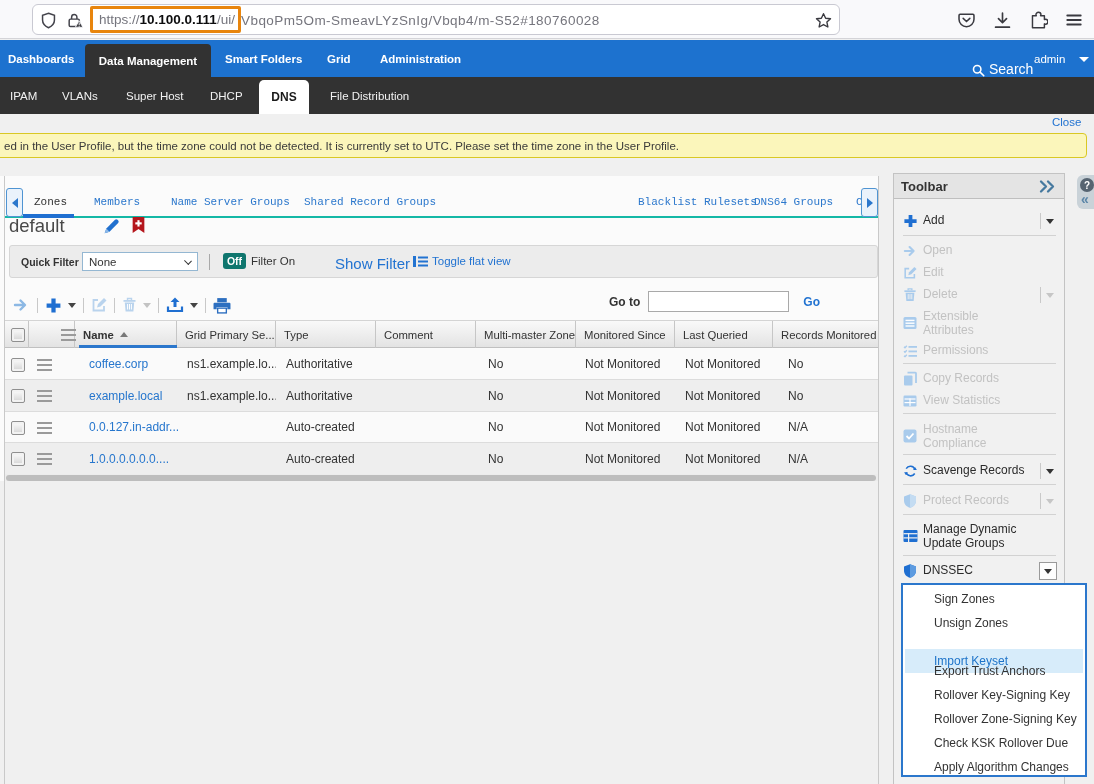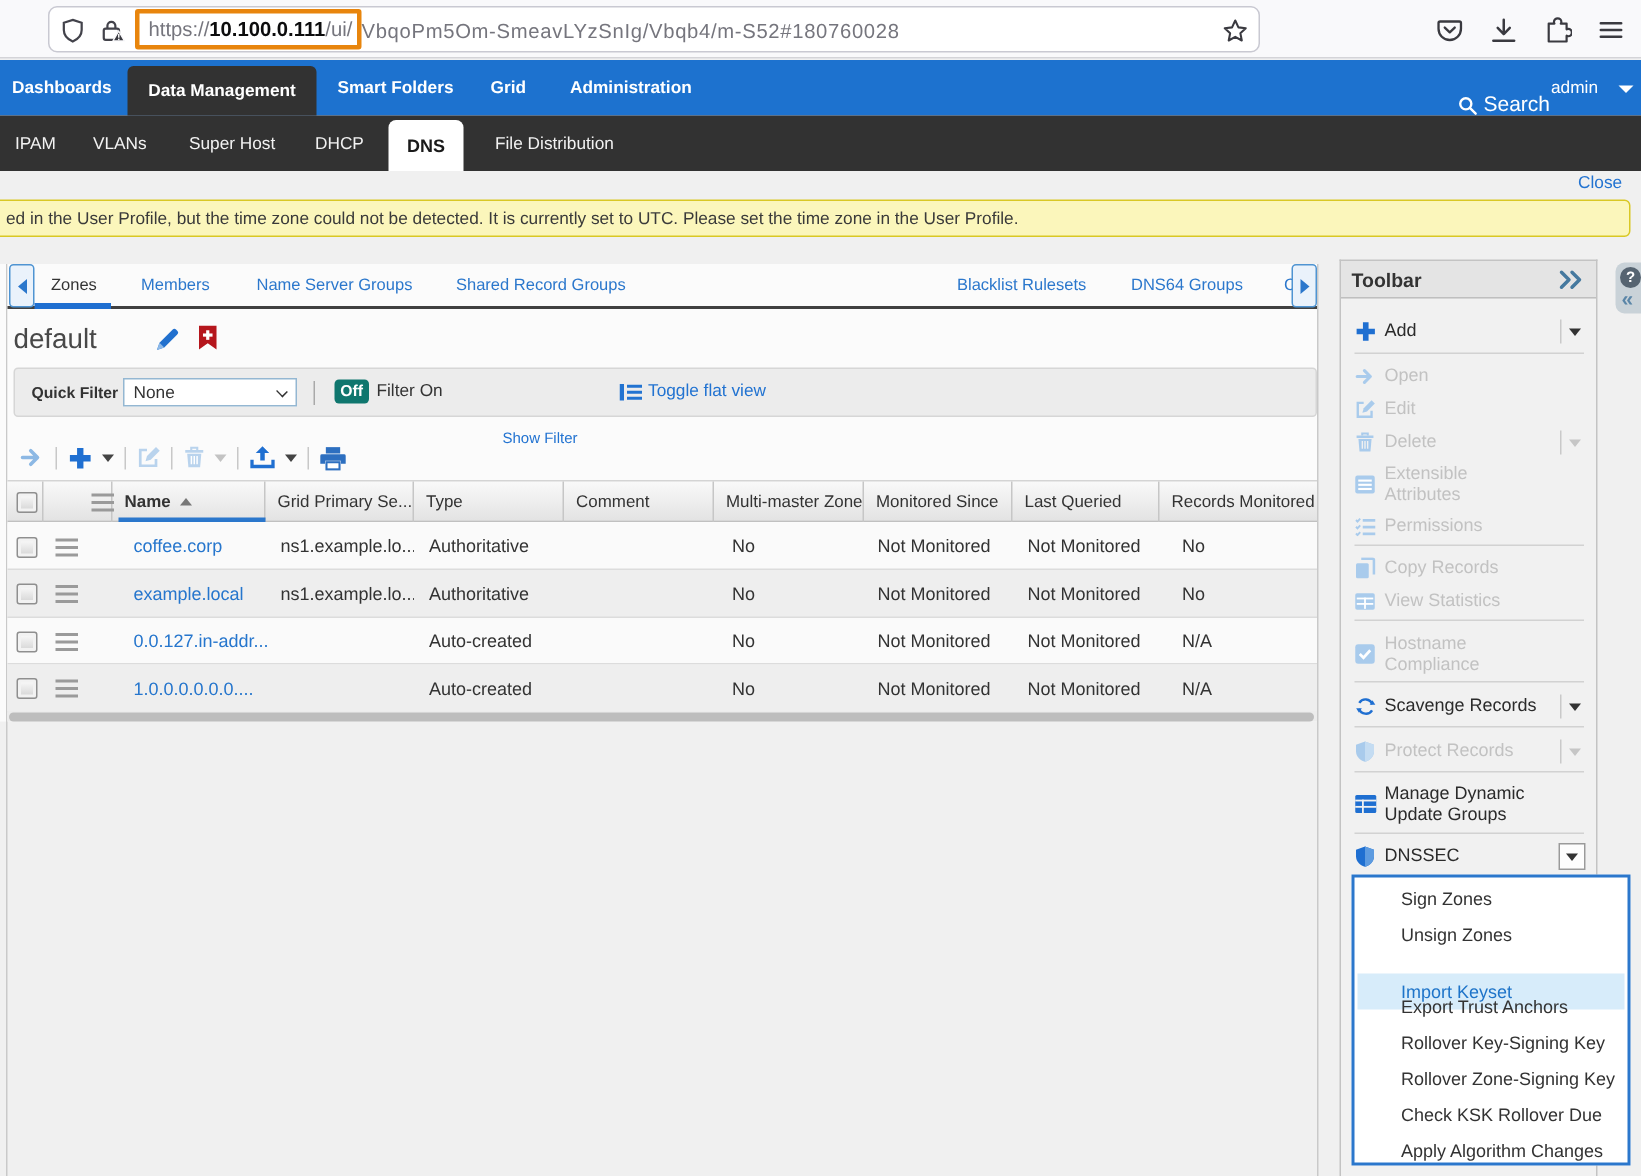--- a/index.html
+++ b/index.html
@@ -35,21 +35,21 @@
 
   
   .close-link { position:absolute; left:1052px; top:116px; font-size:11.5px; color:#2273d1; cursor:pointer; }
   .banner { position:absolute; left:-8px; top:133px; width:1095px; height:25px; background:#fbf6bb; border:1px solid #d9c824; border-radius:4px; }
   .banner-text { position:absolute; left:11px; top:6px; font-size:11.5px; color:#3a3a3a; white-space:nowrap; }
 
   
   .panel { position:absolute; left:4px; top:176px; width:875px; height:608px; border-left:1px solid #c9c9c9; border-right:1px solid #c9c9c9; }
   .panel-white { position:absolute; left:0; top:0; width:100%; height:305px; background:#fbfbfb; }
 
-  .tabstrip { position:absolute; left:0; top:0; width:100%; height:30px; border-bottom:2px solid #404040; }
+  .tabstrip { position:absolute; left:0; top:12px; width:100%; height:30px; border-bottom:2px solid #14b8a6;font-family:Liberation Mono, monospace; }
   .tab { position:absolute; top:0; height:28px; display:flex; align-items:center; font-size:11px; color:#2b77cc; white-space:nowrap; cursor:pointer; }
   .tab.active { color:#333; }
   .tab-underline { position:absolute; left:18px; top:26px; width:51px; height:4px; background:#1f6fd1; }
   .tab-btn { position:absolute; top:0px; width:17px; height:29px; background:#eaf2fb; border:1px solid #4f94d2; border-radius:3px; display:flex; align-items:center; justify-content:center; cursor:pointer; }
   .tab-btn.left { left:1px; }
   .tab-btn.right { left:856px; }
   .tri-l { width:0; height:0; border-top:5px solid transparent; border-bottom:5px solid transparent; border-right:6px solid #2b77cc; }
   .tri-r { width:0; height:0; border-top:5px solid transparent; border-bottom:5px solid transparent; border-left:6px solid #2b77cc; }
 
   .view-title { position:absolute; left:4px; top:39px; font-size:18.5px; color:#484848; }
@@ -57,21 +57,21 @@
   .title-bookmark { position:absolute; left:127px; top:41px; cursor:pointer; }
 
   .qfbar { position:absolute; left:4px; top:69px; width:869px; height:33px; background:#ececec; border:1px solid #d6d6d6; border-radius:3px; }
   .qfbar > * { position:absolute; }
   .qf-label { left:11px; top:10px; font-size:10.5px; font-weight:700; color:#333; }
   .qf-select { left:72px; top:6px; width:116px; height:19px; background:#fff; border:1px solid #94b7d2; display:flex; align-items:center; font-size:11.5px; color:#333; padding-left:6px; cursor:pointer; }
   .qf-select .chev { position:absolute; right:6px; top:5px; width:6px; height:6px; border-right:1.6px solid #333; border-bottom:1.6px solid #333; transform:rotate(45deg) scale(1,.85); }
   .qf-div { left:199px; top:8px; width:1px; height:16px; background:#a9a9a9; }
   .qf-off { left:213px; top:7px; width:23px; height:16px; background:#0f766e; border-radius:3px; color:#fff; font-size:10.5px; font-weight:700; display:flex; align-items:center; justify-content:center; cursor:pointer; }
   .qf-on-label { left:241px; top:9px; font-size:11.5px; color:#333; }
-  .qf-show { left:325px; top:9px; font-size:10px; color:#2273d1; cursor:pointer;margin-top:32px; }
+  .qf-show { left:325px; top:9px; font-size:15px; color:#2273d1; cursor:pointer; }
   .qf-flat-ic { left:403px; top:9px; cursor:pointer; }
   .qf-flat { left:422px; top:9px; font-size:11.5px; color:#2273d1; cursor:pointer; }
 
   .gridbar { position:absolute; left:0; top:112px; width:100%; height:32px; }
   .gb-icons { position:absolute; left:8px; top:7px; display:flex; align-items:center; height:20px; }
   .gb-sep { width:1px; height:15px; background:#c8c8c8; margin:0 7px; }
   .gb-caret { width:0; height:0; border-left:4px solid transparent; border-right:4px solid transparent; border-top:5px solid #444; margin-left:6px; }
   .gb-caret.pale { border-top-color:#c3c3c3; }
   .goto { position:absolute; left:604px; top:3px; display:flex; align-items:center; }
   .goto-label { font-size:12px; font-weight:700; color:#333; }
@@ -280,20 +280,25 @@
           <path d="M1.5 9.5V14h14V9.5" fill="none" stroke="#1f6fd1" stroke-width="2.2"></path>
         </svg>
       <div class="gb-caret"></div>
       <div class="gb-sep"></div>
       <svg width="18" height="17" viewBox="0 0 17 16">
           <rect x="4" y="1" width="9" height="4" fill="#2d6fc0"></rect>
           <path d="M1.5 5.5h14a1 1 0 0 1 1 .9v5.1h-3v-2h-10v2h-3V6.4a1 1 0 0 1 1-.9Z" fill="#2d6fc0"></path>
           <rect x="4.4" y="10.5" width="8.2" height="4.5" fill="#fff" stroke="#2d6fc0" stroke-width="1.3"></rect>
         </svg>
     </div>
+    <div class="goto">
+      <span class="goto-label">Go to</span>
+      <input class="goto-input" type="text" value="" style="">
+      <span class="goto-go">Go</span>
+    </div>
   </div>
 
   <div class="thead">
     <div class="th" style="left:0;width:24px">
         <span class="cbx hdr" style="left:6px"></span>
       </div>
     <div class="th" style="left:24px;width:46px">
         <span class="hamb hdr"></span>
       </div>
     <div class="th" style="left:70px;width:102px;font-weight:700">

